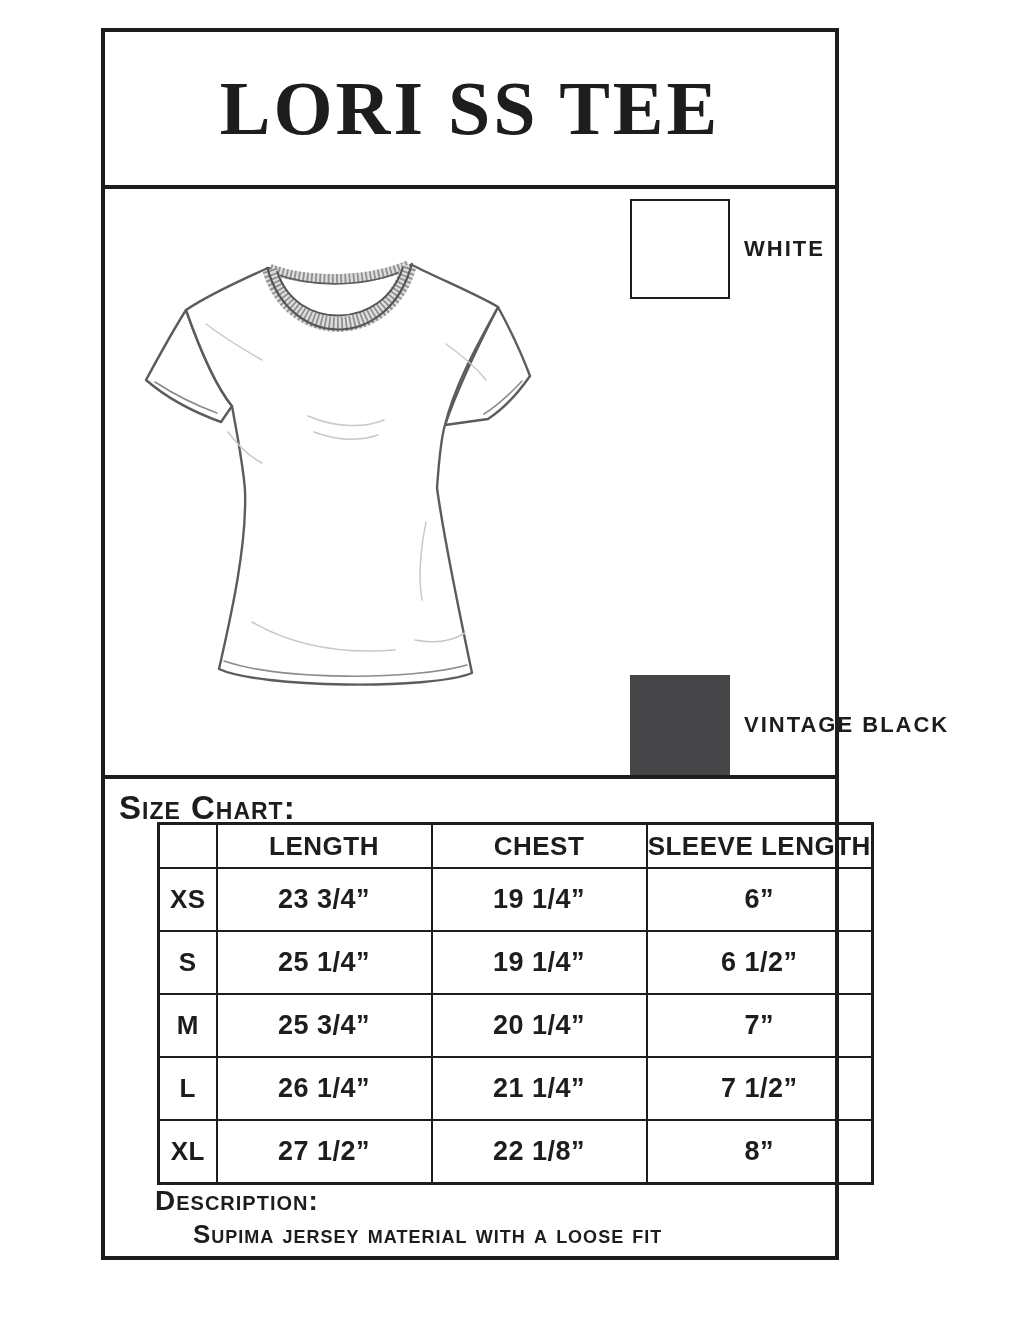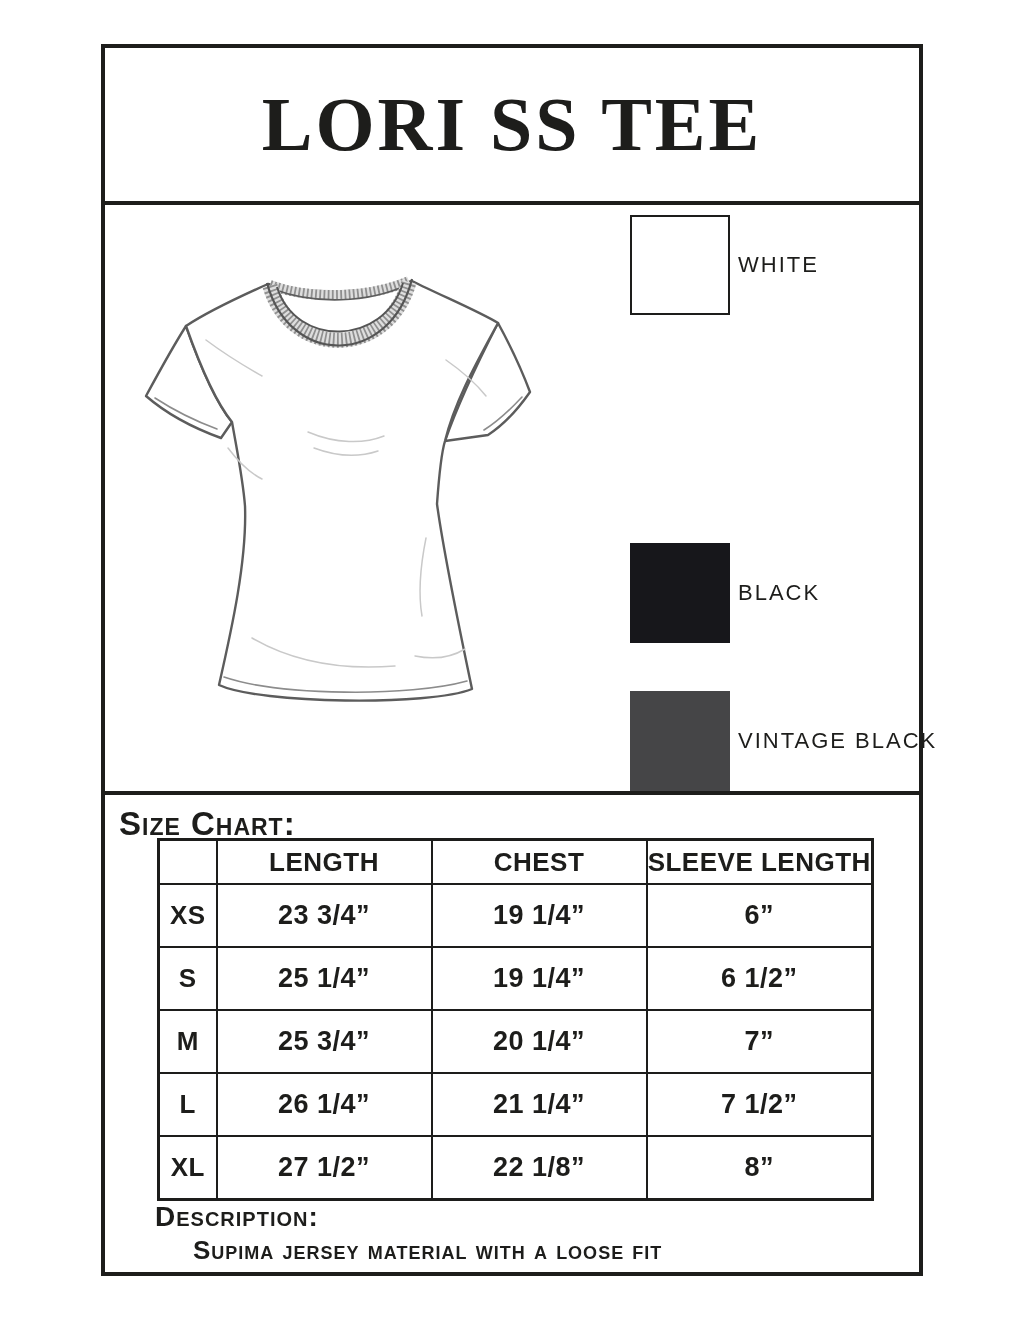--- a/index.html
+++ b/index.html
@@ -1,33 +1,33 @@
 <!DOCTYPE html>
 <html><head>
 <meta charset="utf-8">
 <style>
   html,body{margin:0;padding:0;background:#ffffff;}
   .sheet{position:relative;width:1024px;height:1325px;background:#fff;
          font-family:"Liberation Sans",sans-serif;color:#1d1d1b;overflow:hidden;}
-  .frame{position:absolute;left:101px;top:44px;width:822px;border-radius:11px;}
+  .frame{position:absolute;left:101px;top:28px;width:738px;border-radius:11px;}
   .sec{box-sizing:border-box;border:4px solid #1d1d1b;position:relative;background:#fff;}
   .sec-title{height:161px;display:flex;align-items:center;justify-content:center;}
   .sec-main{height:590px;border-top:none;}
   .sec-chart{height:481px;border-top:none;}
 
   .product-title{font-family:"Liberation Serif",serif;font-weight:bold;
                  font-size:76px;letter-spacing:3px;white-space:nowrap;}
 
   .tee-svg{position:absolute;left:5px;top:3px;}
 
   .swatch-row{position:absolute;left:525px;display:flex;align-items:center;height:100px;}
   .row-0{top:10px;} .row-1{top:173px;} .row-2{top:338px;} .row-3{top:486px;}
   .chip{width:100px;height:100px;flex:0 0 auto;}
   .chip.outlined{box-sizing:border-box;border:2px solid #1d1d1b;}
-  .swatch-label{margin-left:8px;font-weight:normal;font-size:22px;letter-spacing:2px;white-space:nowrap;}
+  .swatch-label{margin-left:14px;font-weight:bold;font-size:22px;letter-spacing:2px;white-space:nowrap;}
 
   .chart-heading{position:absolute;left:14px;top:10px;font-weight:bold;font-size:33px;
                  font-variant:small-caps;letter-spacing:1px;}
   table.size-table{position:absolute;left:52px;top:43px;border-collapse:collapse;
                    table-layout:fixed;width:714px;border:3px solid #1d1d1b;padding-left:16px;}
   .size-table th,.size-table td{border:2px solid #1d1d1b;text-align:center;
                    vertical-align:middle;padding:0;overflow:hidden;white-space:nowrap;}
   .size-table thead th{height:42px;font-size:26px;font-weight:bold;letter-spacing:0.5px;}
   .size-table tbody td{height:61px;font-size:27px;font-weight:bold;letter-spacing:0.5px;}
   .size-table tbody td.size-col{font-size:26px;margin-left:10px;}
@@ -96,24 +96,20 @@
           <path d="M160,78 C182,152 278,150 299,74" stroke="#8f8f8f" stroke-width="15" stroke-dasharray="1.8 2.4"></path>
           <path d="M157,75 C180,160 280,158 302,71" stroke="#555555" stroke-width="2.2"></path>
           <path d="M167,79 C186,140 274,138 293,75" stroke="#555555" stroke-width="2"></path>
         </g>
       </svg>
 
       <div class="swatch-row row-0">
         <div class="chip outlined" style="background-color: rgb(255, 255, 255);"></div>
         <div class="swatch-label">WHITE</div>
       </div>
-      <div class="swatch-row row-2">
-        <div class="chip" style="background-color: rgb(23, 23, 27);"></div>
-        <div class="swatch-label">BLACK</div>
-      </div>
       <div class="swatch-row row-3">
         <div class="chip" style="background-color: rgb(69, 69, 71);"></div>
         <div class="swatch-label">VINTAGE BLACK</div>
       </div>
     </div>
 
     <div class="sec sec-chart">
       <div class="chart-heading">Size Chart:</div>
 
       <table class="size-table">

